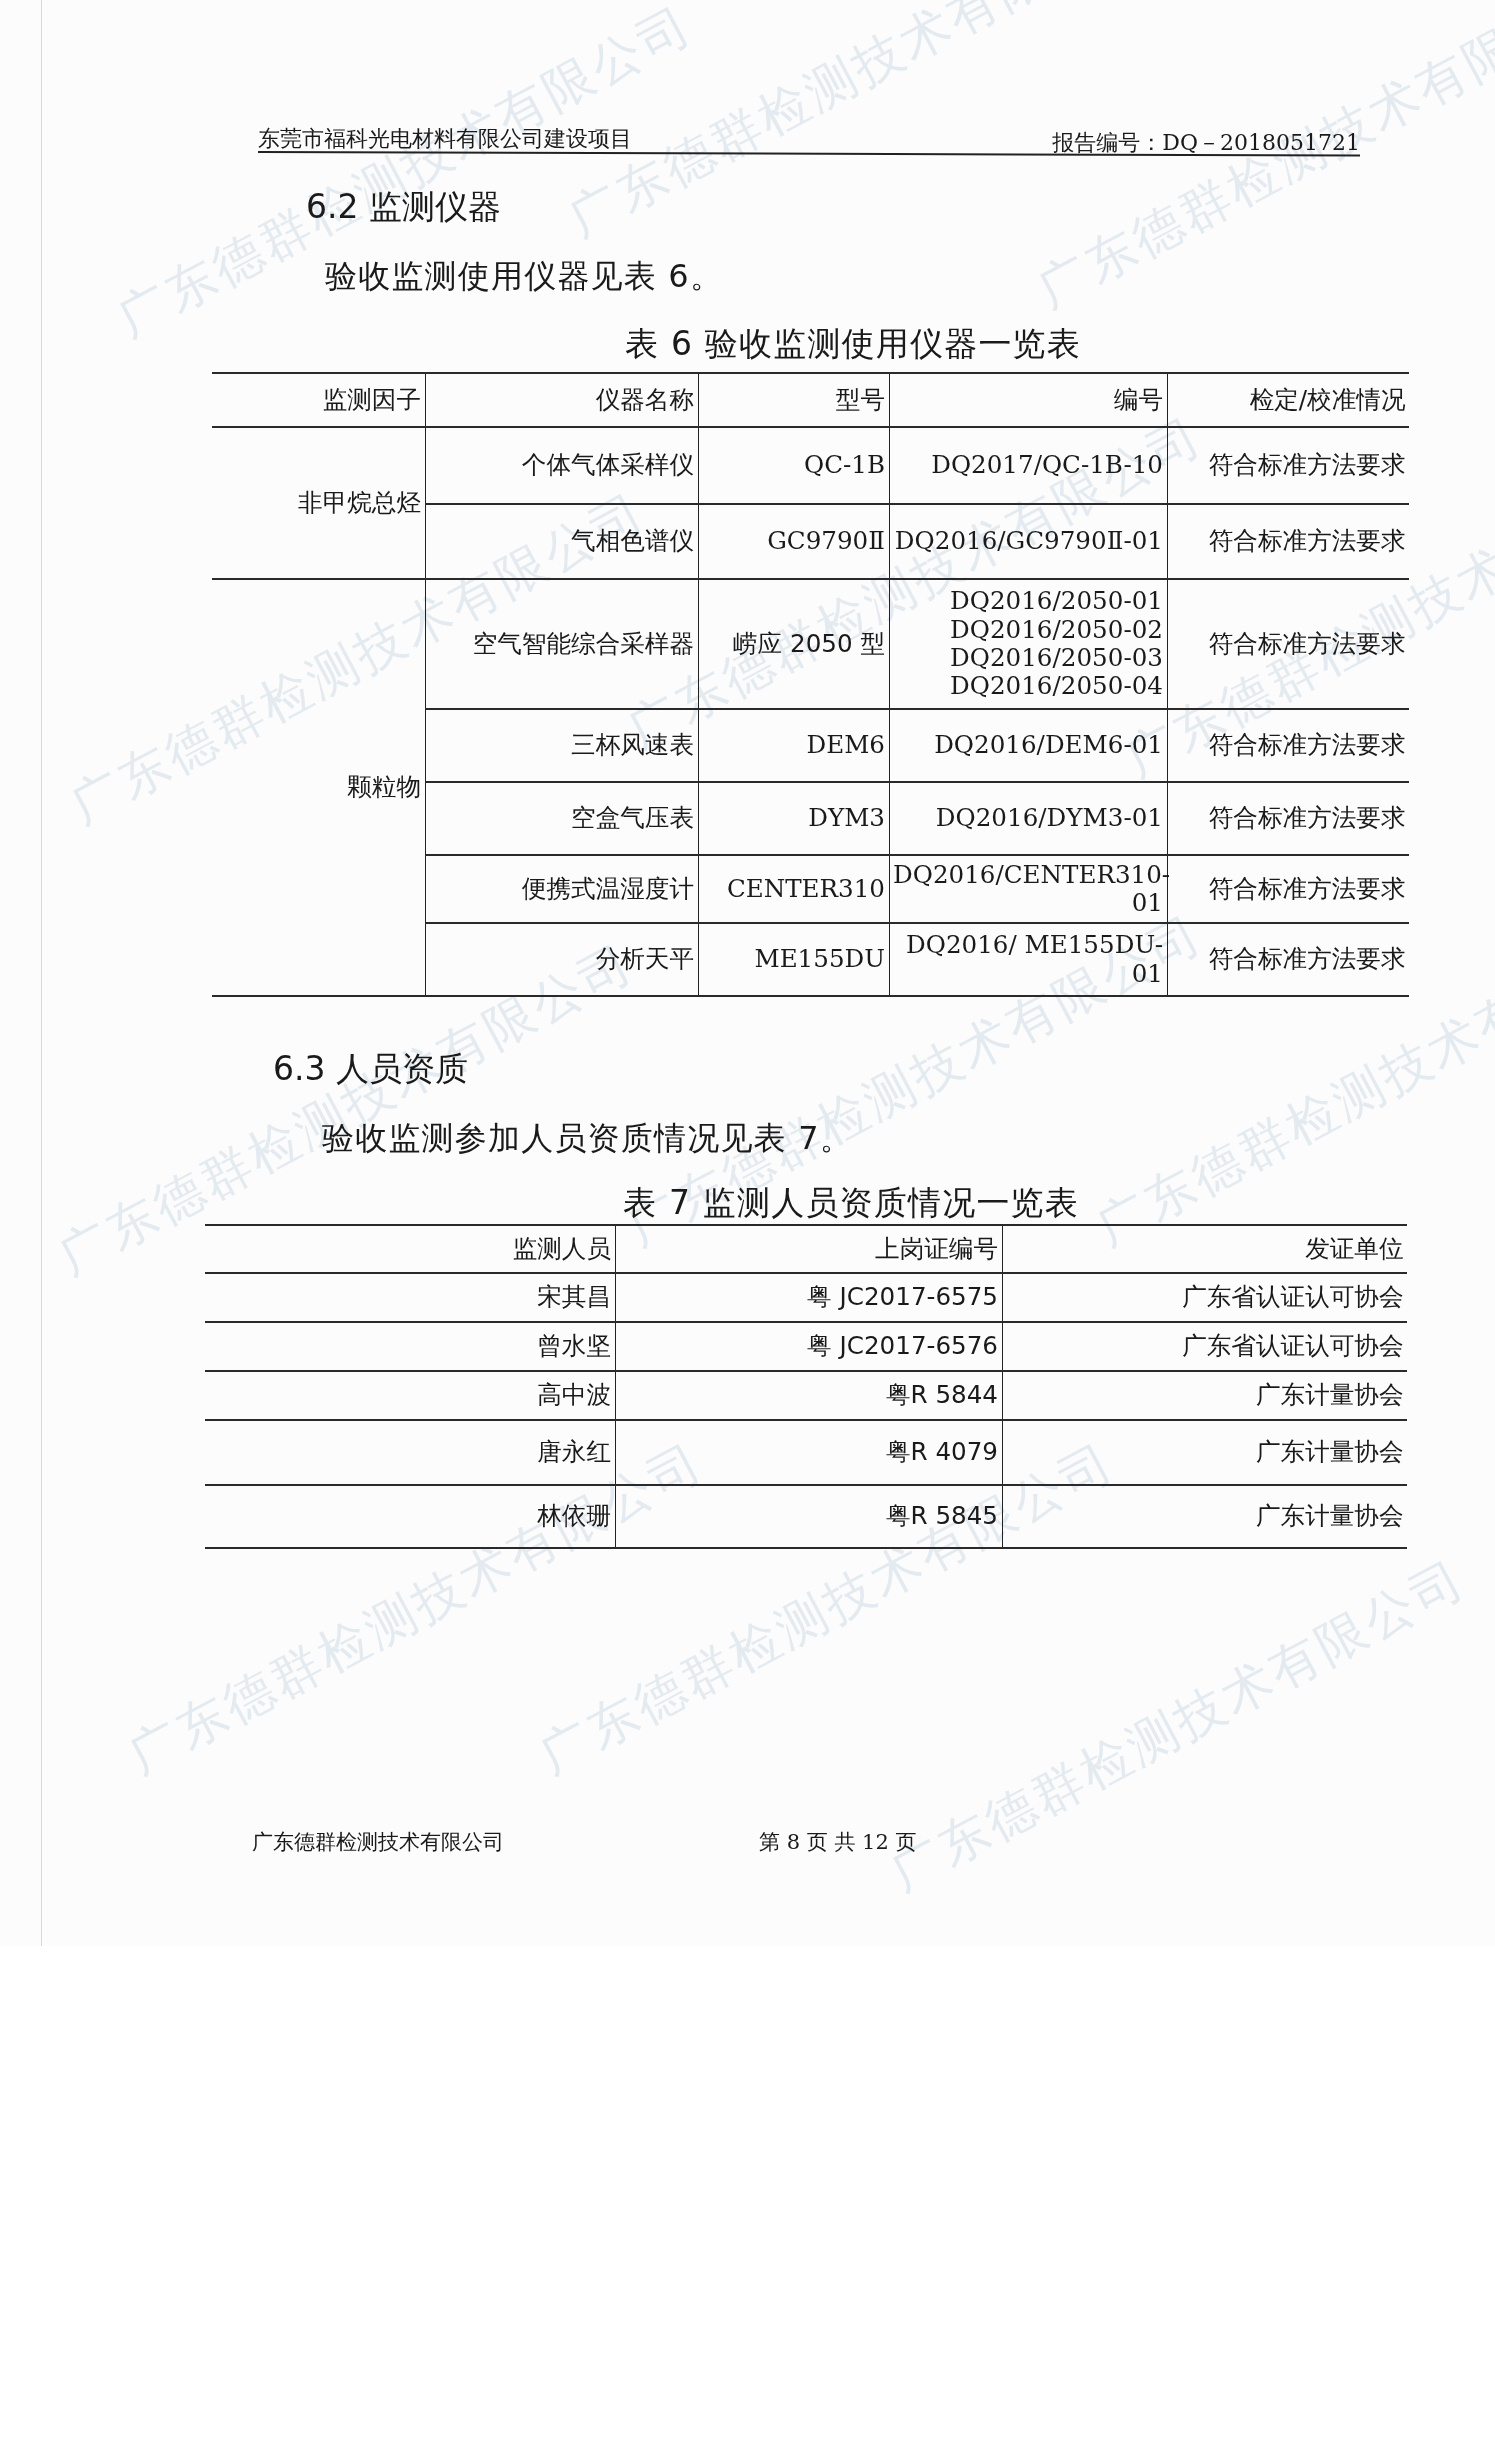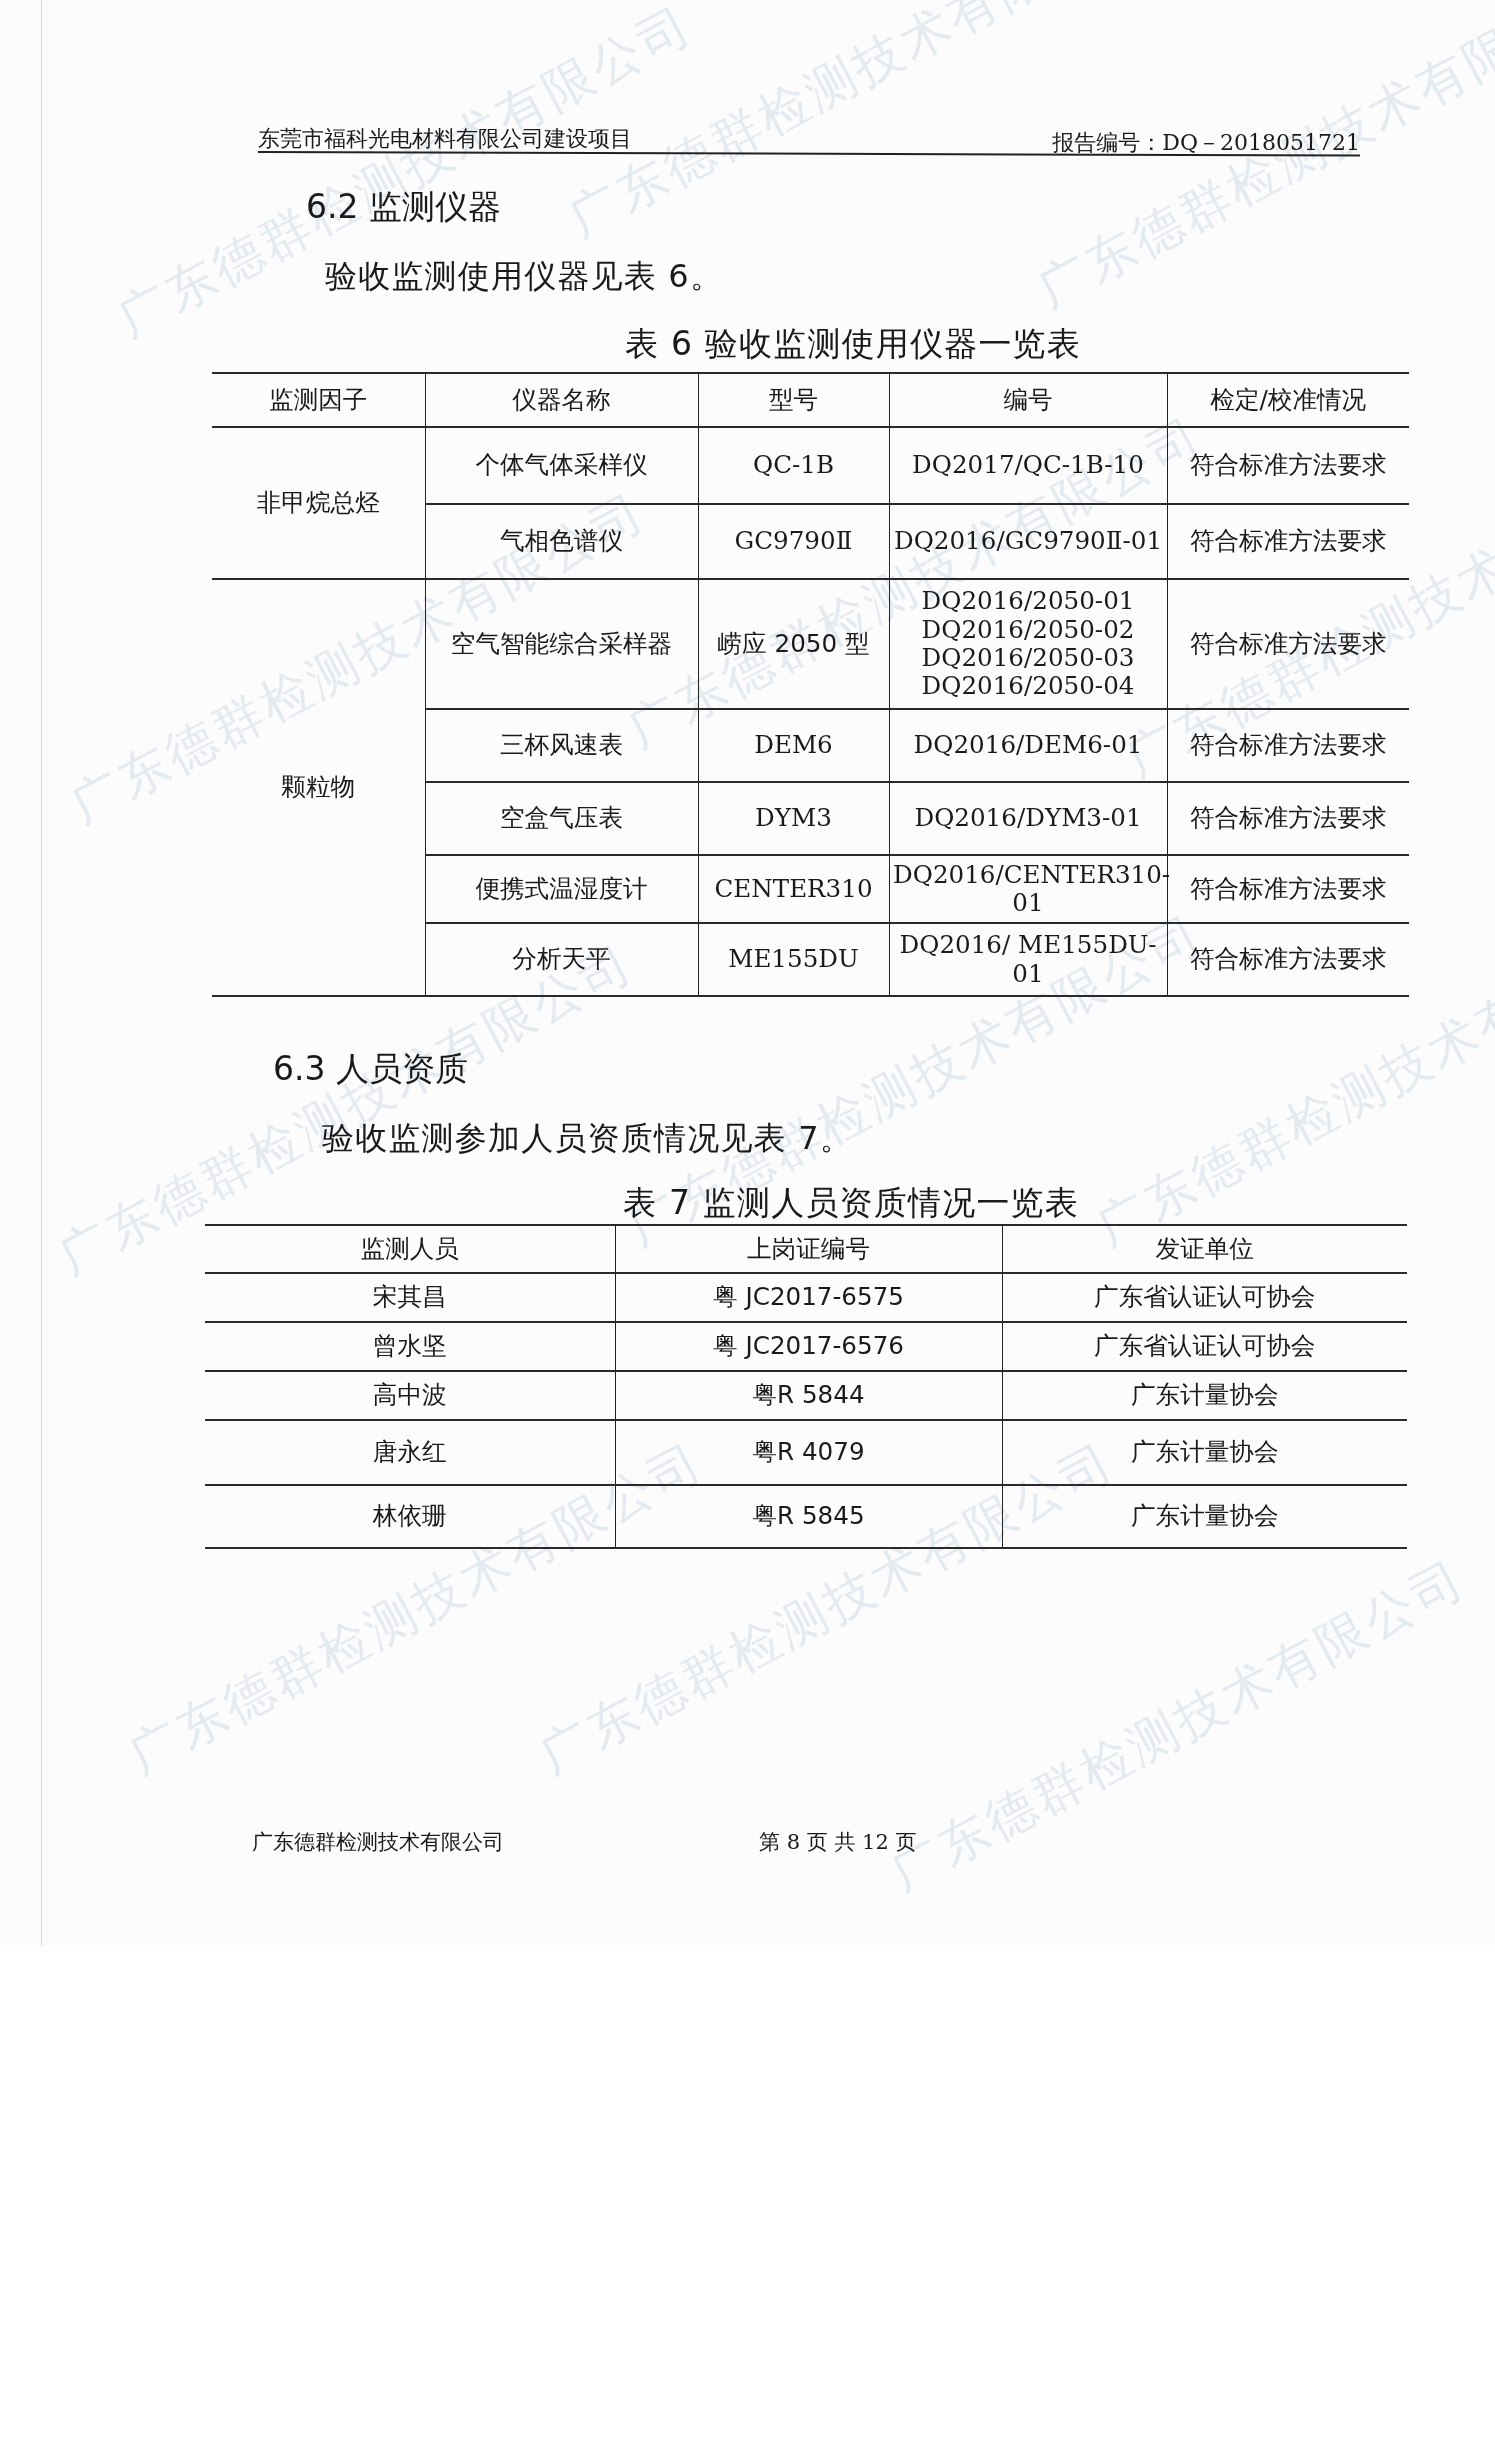--- a/index.html
+++ b/index.html
@@ -11,21 +11,21 @@
                transform: rotate(-28deg); transform-origin: left top; pointer-events: none;
                font-family: "DejaVu Sans", sans-serif; letter-spacing: 3.5px; }
   .hdr-left { position: absolute; left: 258px; top: 124px; font-size: 22px; font-family: "DejaVu Sans", sans-serif; }
   .hdr-right { position: absolute; right: 135px; top: 128px; font-size: 22px; }
   .hdr-line { position: absolute; left: 258px; top: 151px; width: 1102px; height: 2.3px; background: #222;
               transform: rotate(0.18deg); transform-origin: left center; }
   .h2 { position: absolute; font-size: 33px; font-family: "DejaVu Sans", sans-serif; }
   .para { position: absolute; font-size: 32px; font-family: "DejaVu Sans", sans-serif; letter-spacing: 1.2px; }
   .caption { position: absolute; font-size: 33px; font-family: "DejaVu Sans", sans-serif; letter-spacing: 1.2px; margin-left: 48px; }
   table { position: absolute; border-collapse: collapse; table-layout: fixed; font-size: 24.6px; }
-  td, th { text-align: center; vertical-align: middle; padding: 0 3.5px; font-weight: normal; line-height: 1.15; margin-top: 12px; }
+  td, th { text-align: right; vertical-align: middle; padding: 0 3.5px; font-weight: normal; line-height: 1.15; margin-top: 12px; }
   .t6 th, .t6 td { border-top: 2.3px solid #2a2a2a; border-bottom: 2.3px solid #2a2a2a; border-left: 1.2px solid #222; border-right: 1.2px solid #222; }
   .t6 tr > *:first-child { border-left: none; }
   .t6 tr > *:last-child { border-right: none; }
   .t7 th, .t7 td { border-top: 2.3px solid #2a2a2a; border-bottom: 2.3px solid #2a2a2a; border-left: 1.2px solid #222; border-right: 1.2px solid #222; }
   .t7 tr > *:first-child { border-left: none; }
   .t7 tr > *:last-child { border-right: none; }
   .cjk { font-family: "DejaVu Sans", sans-serif; }
   .hdrcell { font-family: "DejaVu Sans", sans-serif; font-size: 24.6px; }
   .multi span { display: block; }
   .footer-left { position: absolute; left: 252px; top: 1828px; font-size: 21px; font-family: "DejaVu Sans", sans-serif; }

